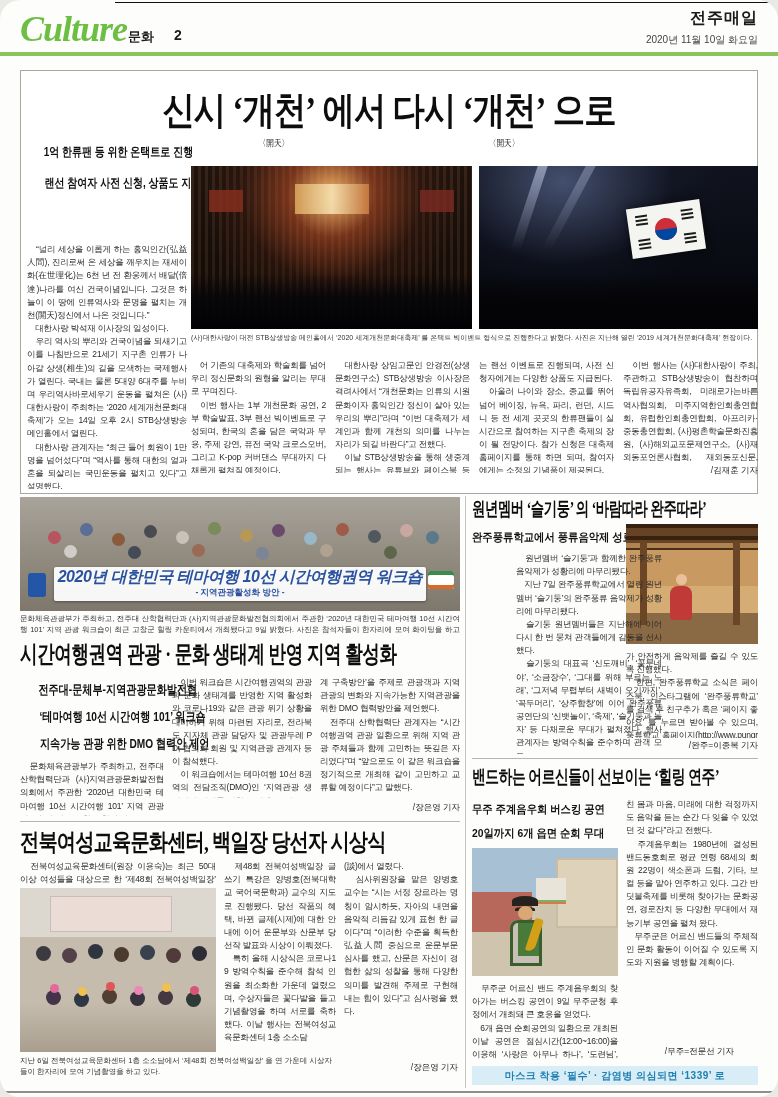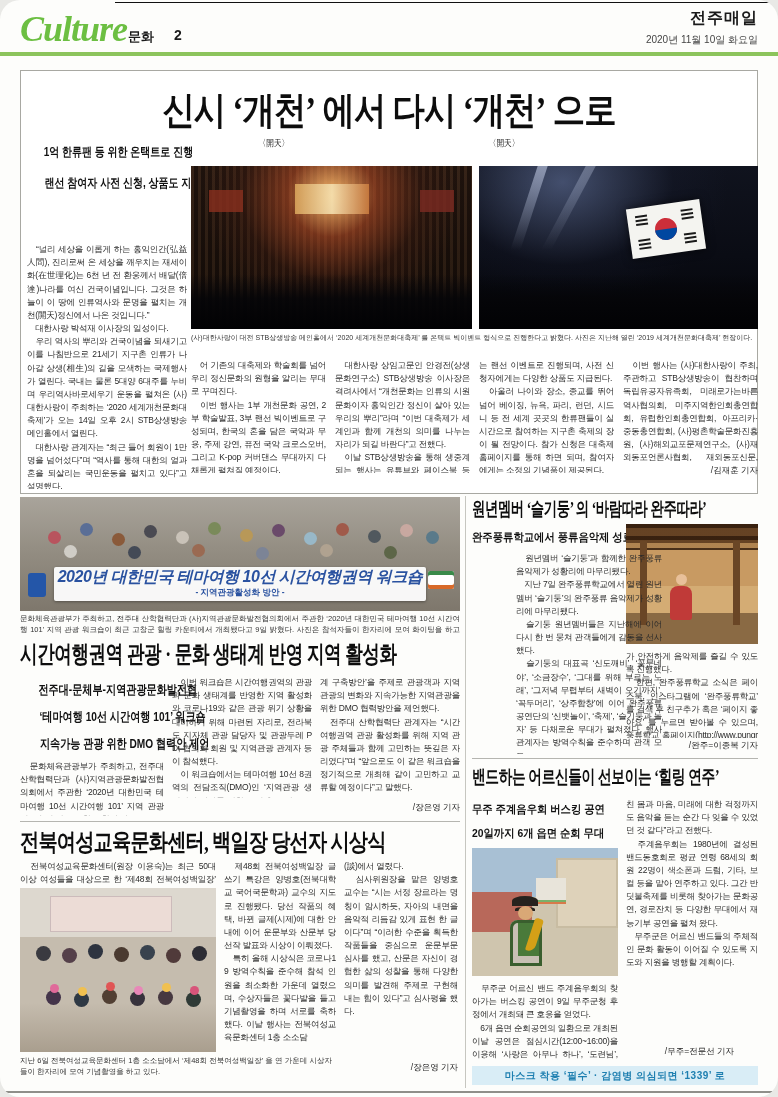--- a/index.html
+++ b/index.html
@@ -196,37 +196,37 @@
   <div class="ws-subs">
     <div class="subhead-line"><span class="cond">전주대-문체부-지역관광문화발전협</span></div>
     <div class="subhead-line"><span class="cond">‘테마여행 10선 시간여행 101’ 워크숍</span></div>
     <div class="subhead-line"><span class="cond">지속가능 관광 위한 DMO 협력안 제언</span></div>
   </div>
   <div class="bodycol" style="left:20px;top:760px;width:144px;height:56px;">　문화체육관광부가 주최하고, 전주대 산학협력단과 (사)지역관광문화발전협의회에서 주관한 ‘2020년 대한민국 테마여행 10선 시간여행 101’ 지역 관광 워크숍이 최근 고창군 힐링 카</div>
   <div class="bodycol" style="left:172px;top:676px;width:140px;height:122px;">　이번 워크숍은 시간여행권역의 관광과 문화 생태계를 반영한 지역 활성화와 코로나19와 같은 관광 위기 상황을 대비하기 위해 마련된 자리로, 전라북도 지자체 관광 담당자 및 관광두레 PD, 협의회 회원 및 지역관광 관계자 등이 참석했다.
 　이 워크숍에서는 테마여행 10선 8권역의 전담조직(DMO)인 ‘지역관광 생태계의 변화를 위한 노력’을 주제로 코로나19가 관광에 미친 영향과 앞으로의 관광 변화에 대한 발표를 진행했다.
 　이어 한국관광개발연구원은 ‘포용 관광과 지속가능한 관광 생태</div>
   <div class="bodycol" style="left:320px;top:676px;width:140px;height:122px;">계 구축방안’을 주제로 관광객과 지역관광의 변화와 지속가능한 지역관광을 위한 DMO 협력방안을 제언했다.
-　전주대 산학협력단 관계자는 “시간여행권역 관광 활성화를 위해 지역 관광 주체들과 함께 고민하는 뜻깊은 자리였다”며 “앞으로도 이 같은 워크숍을 정기적으로 개최해 같이 고민하고 교류할 예정이다”고 말했다.</div>
+　전주대 산학협력단 관계자는 “시간여행권역 관광 일환으로 위해 지역 관광 주체들과 함께 고민하는 뜻깊은 자리였다”며 “앞으로도 이 같은 워크숍을 정기적으로 개최해 같이 고민하고 교류할 예정이다”고 말했다.</div>
   <div class="byline" style="left:320px;top:802px;width:140px;">/장은영 기자</div>
 
   <div class="hrule" style="left:20px;top:821px;width:440px;"></div>
 
   <div class="bl-headline serif cond">전북여성교육문화센터, 백일장 당선자 시상식</div>
   <div class="bodycol" style="left:20px;top:860px;width:196px;height:26px;">　전북여성교육문화센터(원장 이용숙)는 최근 50대 이상 여성들을 대상으로 한 ‘제48회 전북여성백일장’ 시상식을 개최했다.</div>
   <div class="photo ph-award">
     <div class="aw-backdrop"></div>
     <div class="aw-people"></div>
     <div class="aw-flowers"></div>
   </div>
   <div class="caption" style="left:20px;top:1056px;width:312px;height:24px;">지난 6일 전북여성교육문화센터 1층 소소담에서 ‘제48회 전북여성백일장’ 을 연 가운데 시상자들이 한자리에 모여 기념촬영을 하고 있다.</div>
   <div class="bodycol" style="left:224px;top:860px;width:112px;height:188px;">　제48회 전북여성백일장 글쓰기 특강은 양병호(전북대학교 국어국문학과) 교수의 지도로 진행됐다. 당선 작품의 혜택, 바뀐 글제(시제)에 대한 안내에 이어 운문부와 산문부 당선작 발표와 시상이 이뤄졌다.
 　특히 올해 시상식은 코로나19 방역수칙을 준수해 참석 인원을 최소화한 가운데 열렸으며, 수상자들은 꽃다발을 들고 기념촬영을 하며 서로를 축하했다. 이날 행사는 전북여성교육문화센터 1층 소소담</div>
   <div class="bodycol" style="left:344px;top:860px;width:114px;height:198px;">(談)에서 열렸다.
-　심사위원장을 맡은 양병호 교수는 “시는 서정 장르라는 명칭이 암시하듯, 자아의 내면을 음악적 리듬감 있게 표현 한 글이다”며 “이러한 수준을 획득한 작품들을 중심으로 운문부문 심사를 했고, 산문은 자신이 경험한 삶의 성찰을 통해 다양한 의미를 발견해 주제로 구현해 내는 힘이 있다”고 심사평을 했다.</div>
+　심사위원장을 맡은 양병호 교수는 “시는 서정 장르라는 명칭이 암시하듯, 자아의 내면을 음악적 리듬감 있게 표현 한 글이다”며 “이러한 수준을 획득한 弘益人間 중심으로 운문부문 심사를 했고, 산문은 자신이 경험한 삶의 성찰을 통해 다양한 의미를 발견해 주제로 구현해 내는 힘이 있다”고 심사평을 했다.</div>
   <div class="byline" style="left:344px;top:1062px;width:114px;">/장은영 기자</div>
 
   <div class="vdivider"></div>
 
   <div class="pr-headline serif cond">원년멤버 ‘슬기둥’ 의 ‘바람따라 완주따라’</div>
   <div class="small-sub" style="left:472px;top:530px;">완주풍류학교에서 풍류음악제 성료</div>
   <div class="photo ph-hanok">
     <div class="hk-beams"></div>
     <div class="hk-post" style="left:14px;"></div>
     <div class="hk-post" style="right:18px;"></div>

